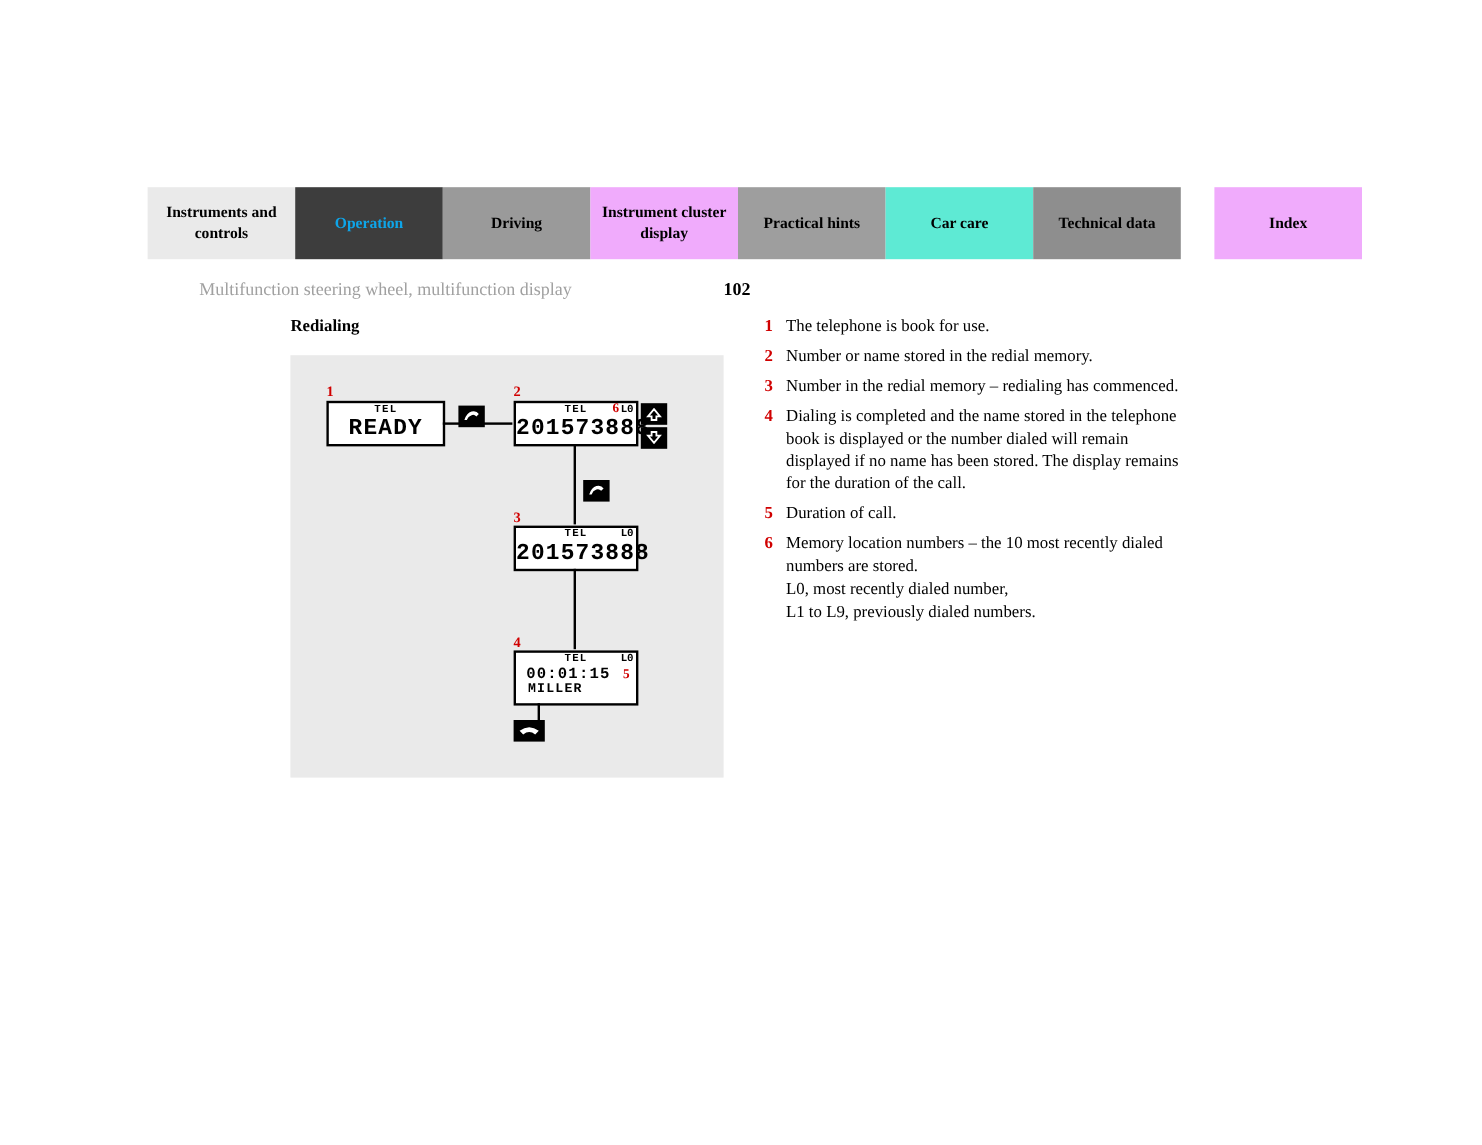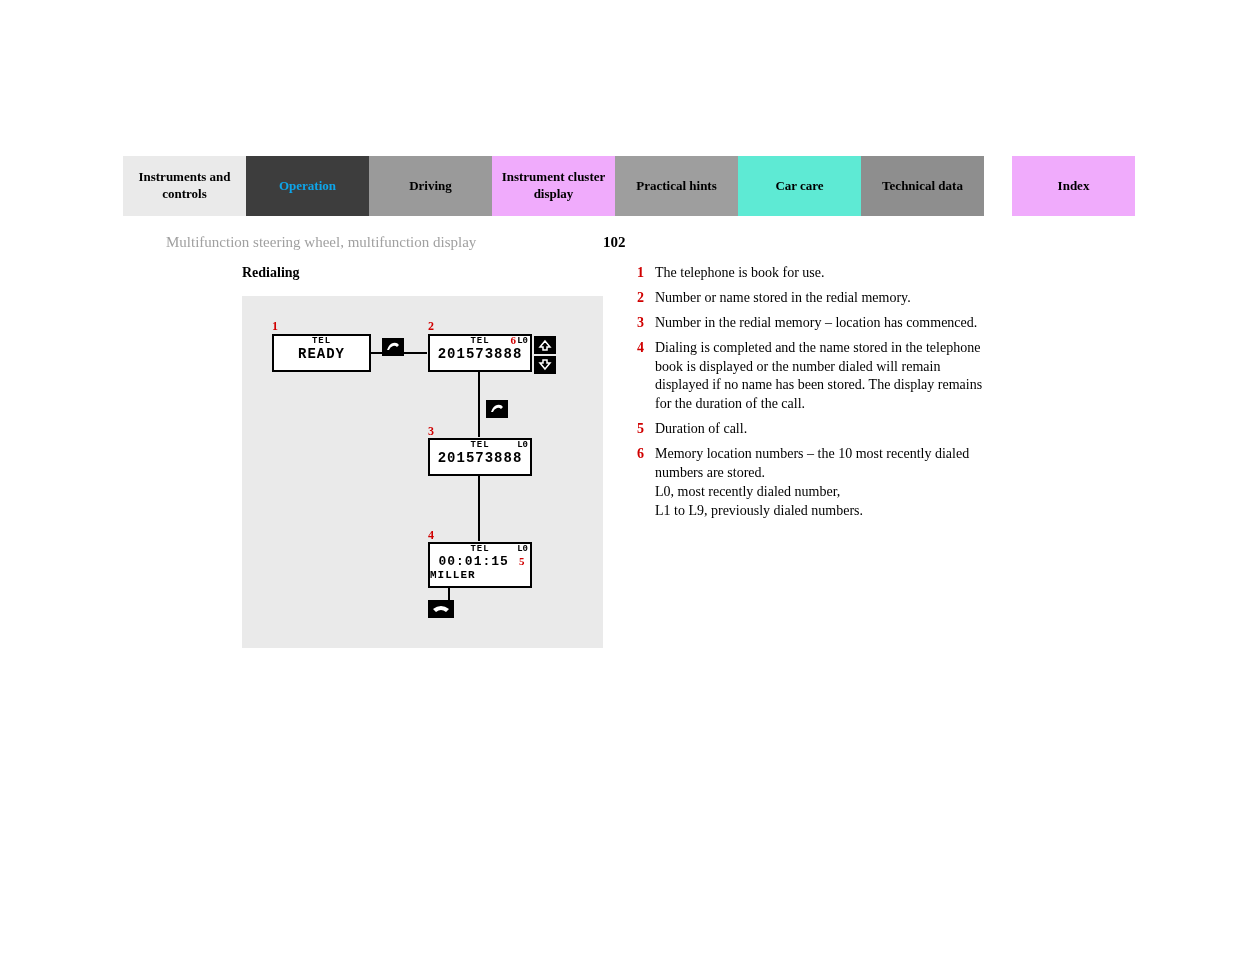--- a/index.html
+++ b/index.html
@@ -72,22 +72,22 @@
   .box {
     position: absolute;
     background: #fff;
     border: 2px solid #000;
     font-family: 'Courier New', monospace;
     font-weight: bold;
     font-size: 12px;
     text-align: center;
   }
   .box .tel { font-size: 9px; letter-spacing: 1px; }
-  .box .main { font-size: 14px; letter-spacing: 1px; }
-  .box .sub { font-size: 11px; text-align: left; padding-left: 0; letter-spacing: 1px;}
+  .box .main { font-size: 19px; letter-spacing: 1px; }
+  .box .sub { font-size: 11px; text-align: left; padding-left: 10px; letter-spacing: 1px;}
   .marker { position: absolute; font-size: 12px; font-weight: bold; color: #d00000; font-family: Georgia, serif; }
   .conn-h { position: absolute; height: 2px; background: #000; }
   .conn-v { position: absolute; width: 2px; background: #000; }
   .icon-box {
     position: absolute;
     background: #000;
     color: #fff;
     width: 22px;
     height: 18px;
     display: flex;
@@ -218,21 +218,21 @@
   <div class="side-item">
     <div class="side-num">1</div>
     <div class="side-text">The telephone is book for use.</div>
   </div>
   <div class="side-item">
     <div class="side-num">2</div>
     <div class="side-text">Number or name stored in the redial memory.</div>
   </div>
   <div class="side-item">
     <div class="side-num">3</div>
-    <div class="side-text">Number in the redial memory – location has commenced.</div>
+    <div class="side-text">Number in the redial memory – redialing has commenced.</div>
   </div>
   <div class="side-item">
     <div class="side-num">4</div>
     <div class="side-text">Dialing is completed and the name stored in the telephone book is displayed or the number dialed will remain displayed if no name has been stored. The display remains for the duration of the call.</div>
   </div>
   <div class="side-item">
     <div class="side-num">5</div>
     <div class="side-text">Duration of call.</div>
   </div>
   <div class="side-item">

